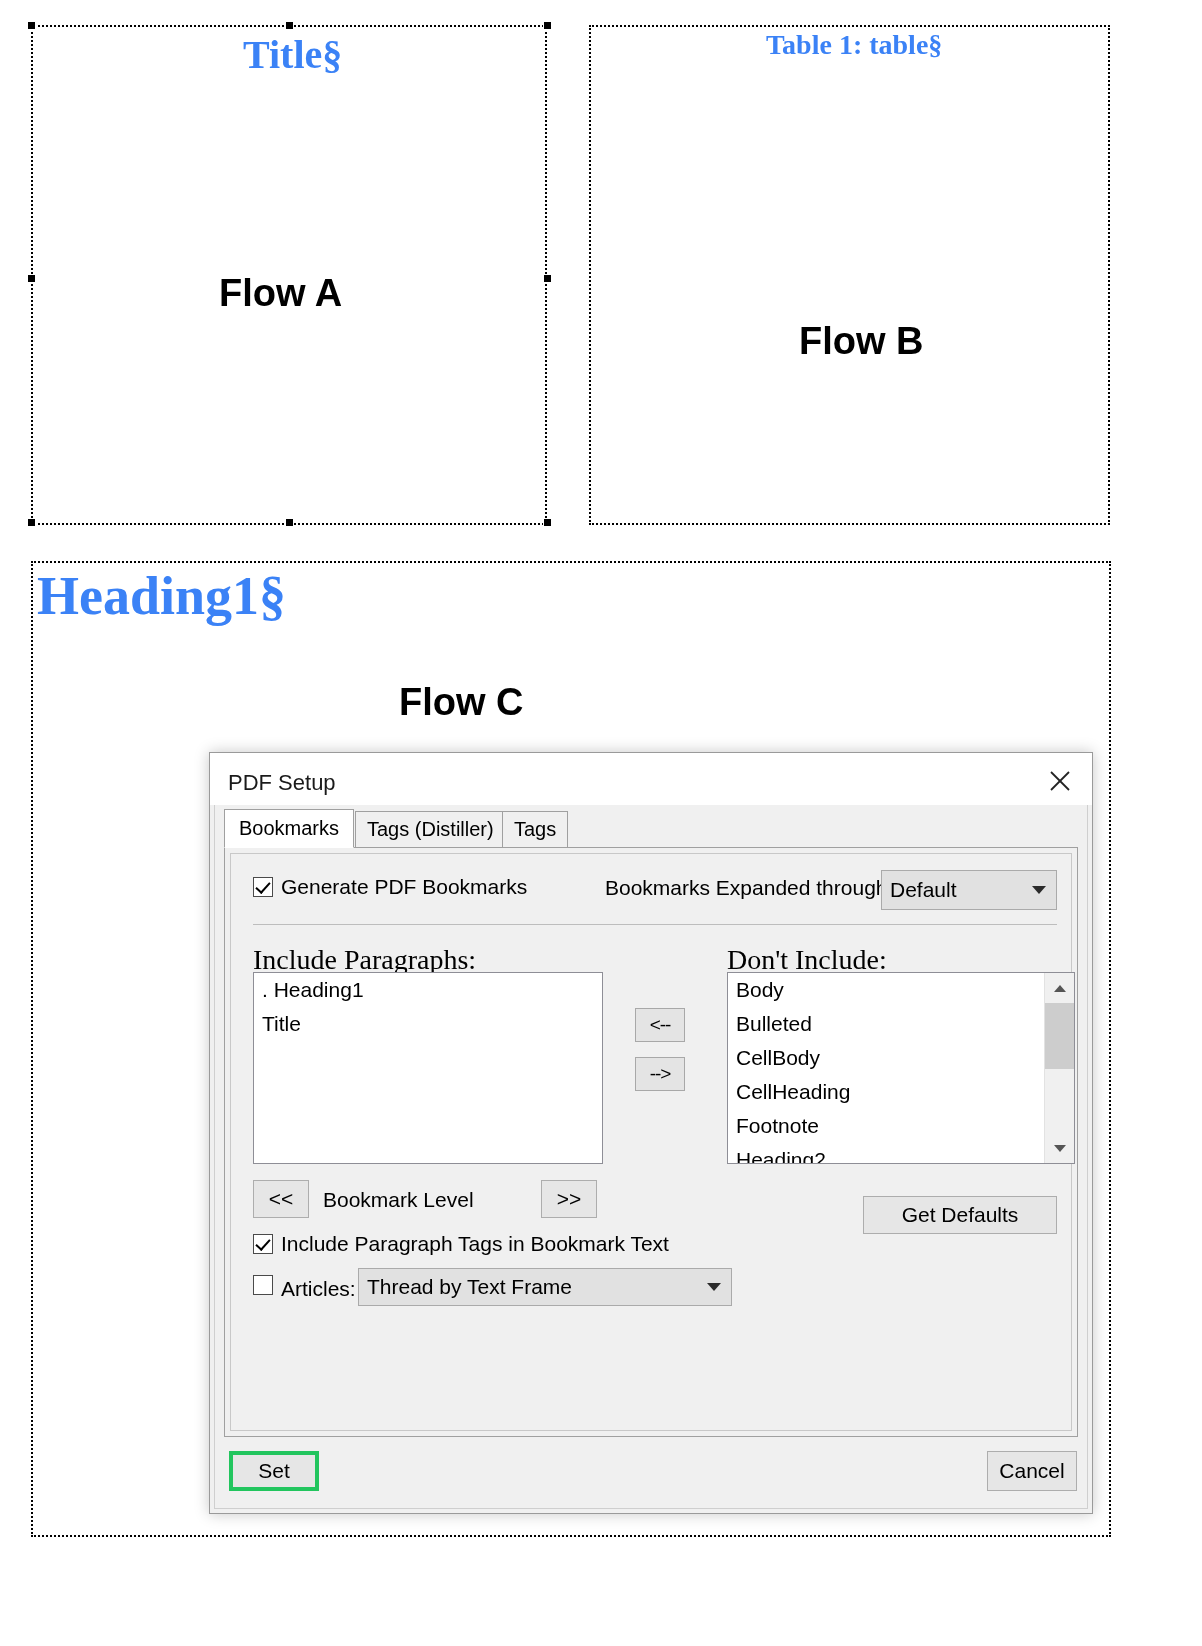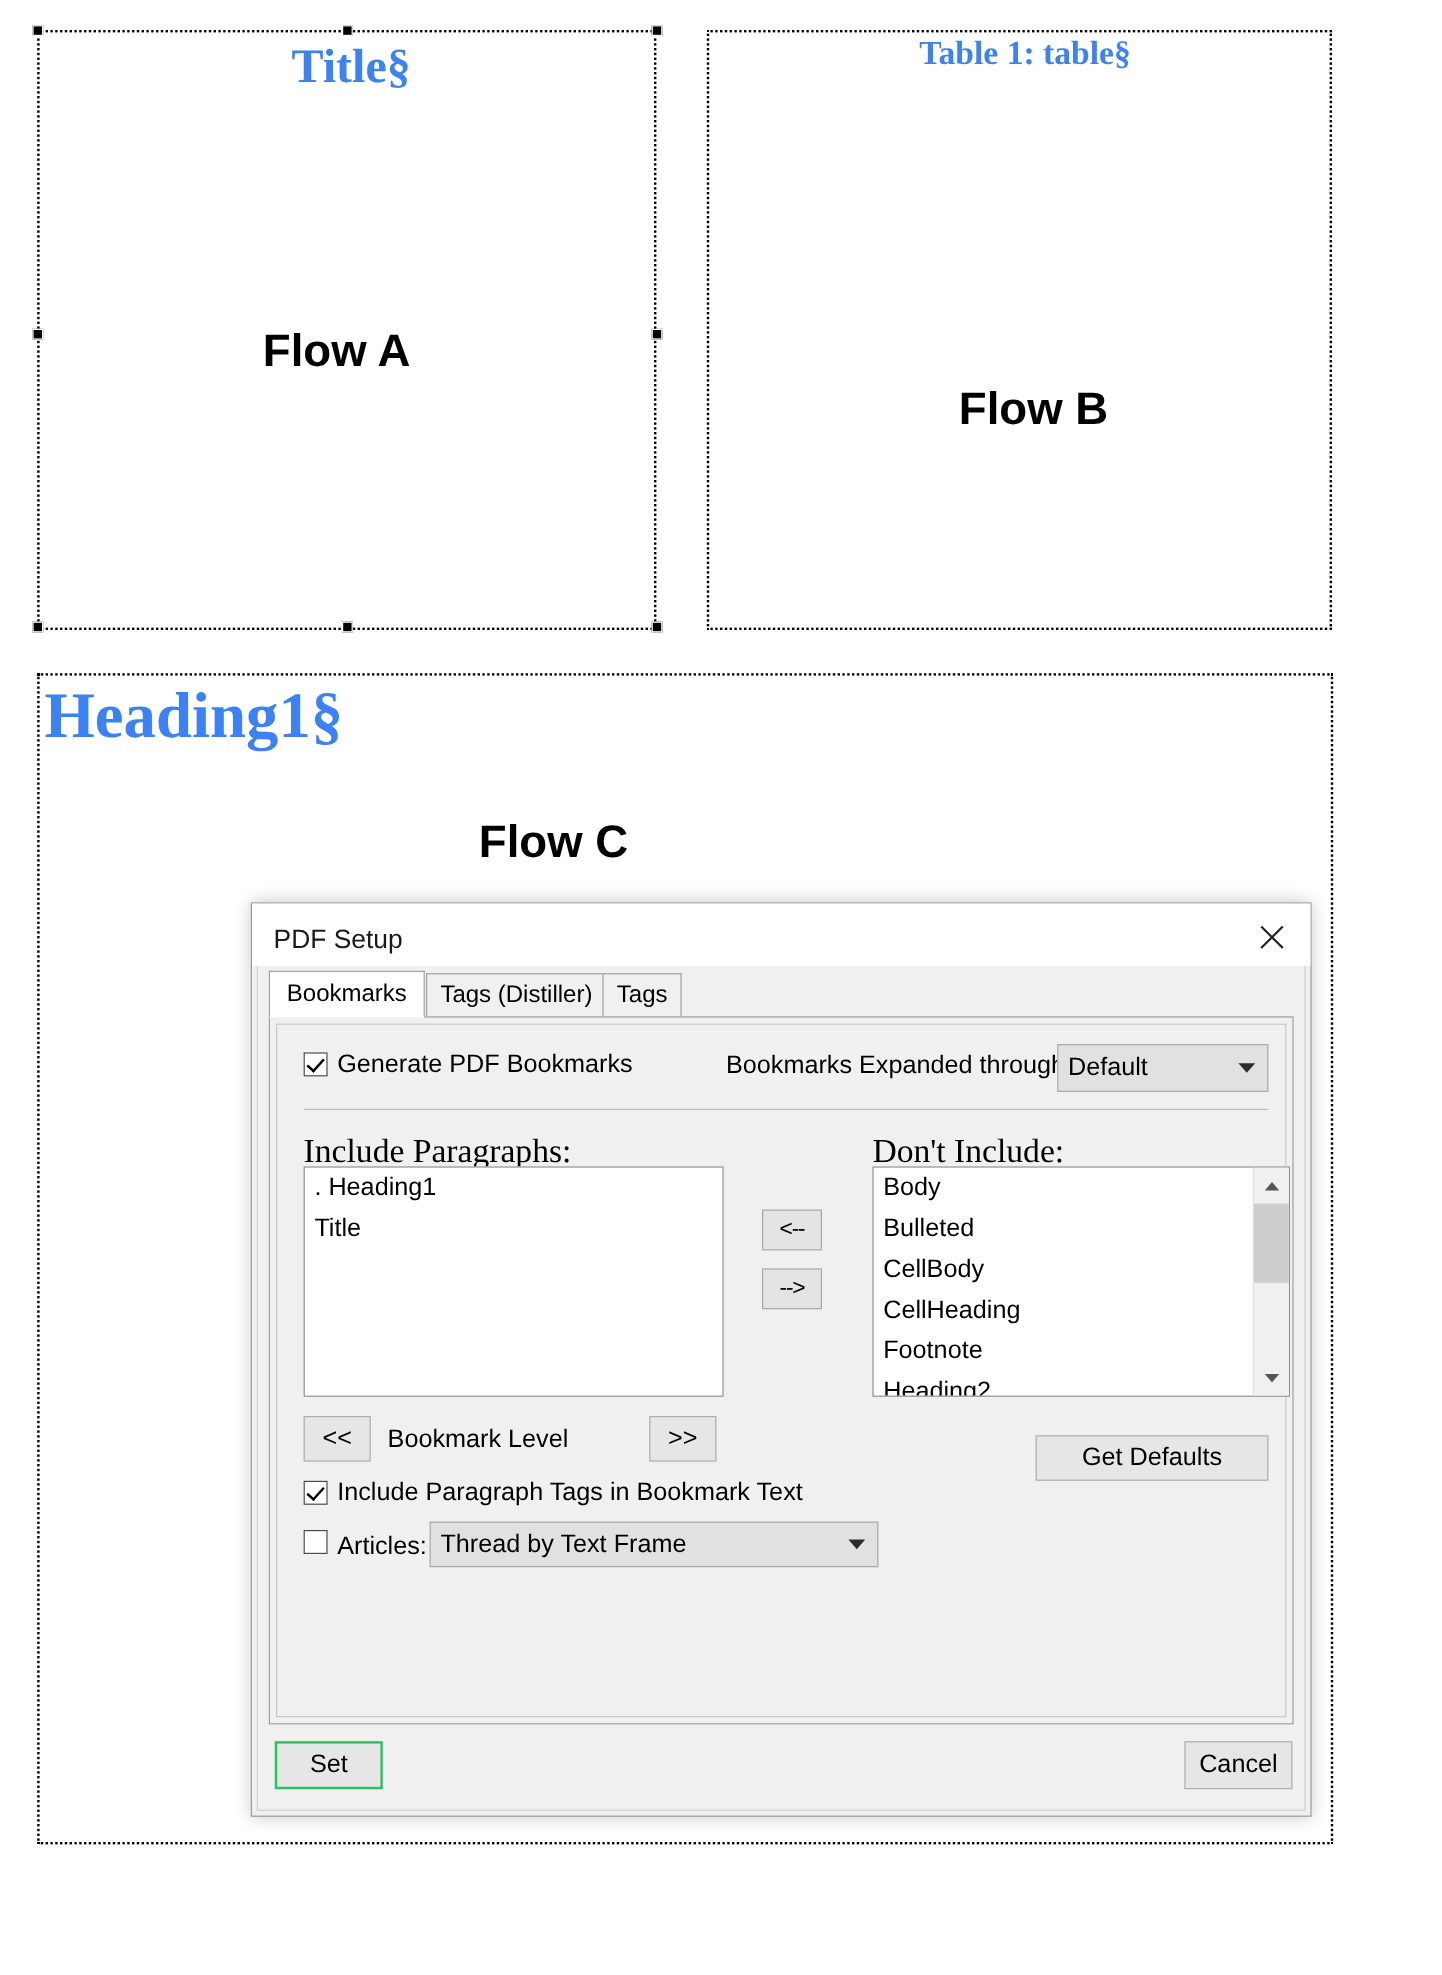--- a/index.html
+++ b/index.html
@@ -242,21 +242,21 @@
     position:absolute; left:56px; top:429px; font-size:21px;
   }
   #combo-articles {
     position:absolute; left:133px; top:420px; width:374px; height:38px;
   }
 
   
   .footer { position:absolute; left:0; right:0; bottom:0; height:76px; }
   #btn-set {
     position:absolute; left:19px; top:14px; width:90px; height:40px;
-    border:2px solid #22c55e;
+    border:4px solid #22c55e;
     background:#e6e6e6;
     display:flex; align-items:center; justify-content:center;
     font-size:21px; cursor:pointer;
   }
   #btn-cancel {
     position:absolute; right:15px; top:14px; width:90px; height:40px;
     border:1px solid #adadad;
     background:#e6e6e6;
     display:flex; align-items:center; justify-content:center;
     font-size:21px; cursor:pointer;

